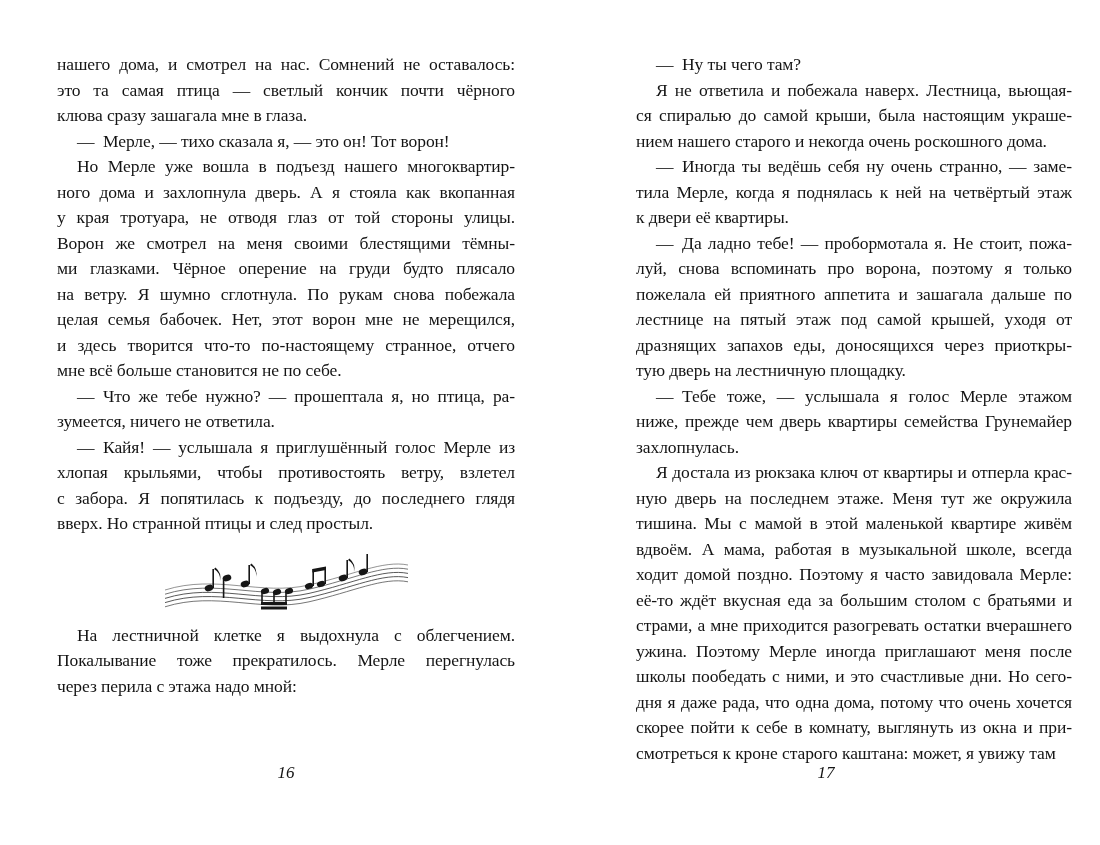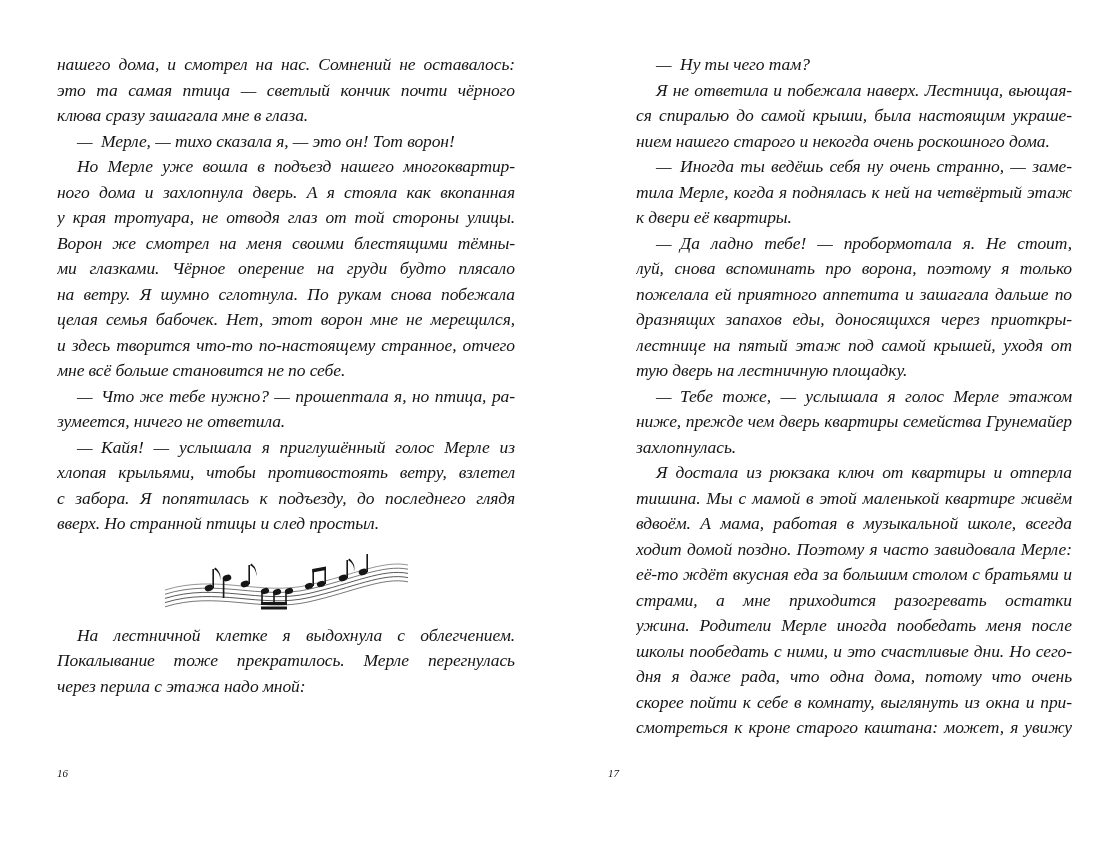--- a/index.html
+++ b/index.html
@@ -12,21 +12,21 @@
     font-family: "Liberation Serif", "DejaVu Serif", serif;
     color: #141414;
     overflow: hidden;
   }
   .page {
     position: absolute;
     top: 52px;
   }
   .page-left  { left: 57px;  width: 458px; }
   .page-right { left: 608px; width: 436px; margin-left: 28px; }
-  .para { margin: 0; padding: 0; font-style: italic; }
+  .para { margin: 0; padding: 0; }
   .line {
     font-size: 17.5px;
     line-height: 25.5px;
     height: 25.5px;
     overflow: hidden;
     letter-spacing: -0.1px;
     text-align: justify;
     text-align-last: left;
     text-justify: inter-word;
     white-space: normal;
@@ -37,22 +37,23 @@
     height: 64px;
     margin: 11px 0 11px 0;
     display: flex;
     align-items: center;
     justify-content: center;
   }
   .pagenum {
     position: absolute;
     top: 763px;
     font-style: italic;
-    font-size: 11px;
+    font-size: 17px;
     line-height: 20px;
+    text-align: center;
   }
   .pagenum-left  { left: 57px;  width: 458px; }
   .pagenum-right { left: 608px; width: 436px; }
 </style>
 </head>
 <body>
 
 <div>
 
   <div class="page page-left">
@@ -152,37 +153,38 @@
         </div>
         <div class="para">
           <div class="line jl ind">— Иногда ты ведёшь себя ну очень странно, — заме-</div>
           <div class="line jl">тила Мерле, когда я поднялась к ней на четвёртый этаж</div>
           <div class="line">к двери её квартиры.</div>
         </div>
         <div class="para">
           <div class="line jl ind">— Да ладно тебе! — пробормотала я. Не стоит, пожа-</div>
           <div class="line jl">луй, снова вспоминать про ворона, поэтому я только</div>
           <div class="line jl">пожелала ей приятного аппетита и зашагала дальше по</div>
+          <div class="line jl">лестнице на пятый этаж под самой крышей, уходя от</div>
           <div class="line jl">дразнящих запахов еды, доносящихся через приоткры-</div>
-          <div class="line jl">лестнице на пятый этаж под самой крышей, уходя от</div>
           <div class="line">тую дверь на лестничную площадку.</div>
         </div>
         <div class="para">
           <div class="line jl ind">— Тебе тоже, — услышала я голос Мерле этажом</div>
           <div class="line jl">ниже, прежде чем дверь квартиры семейства Грунемайер</div>
           <div class="line">захлопнулась.</div>
         </div>
         <div class="para">
           <div class="line jl ind">Я достала из рюкзака ключ от квартиры и отперла крас-</div>
+          <div class="line jl">ную дверь на последнем этаже. Меня тут же окружила</div>
           <div class="line jl">тишина. Мы с мамой в этой маленькой квартире живём</div>
           <div class="line jl">вдвоём. А мама, работая в музыкальной школе, всегда при-</div>
           <div class="line jl">ходит домой поздно. Поэтому я часто завидовала Мерле:</div>
           <div class="line jl">её-то ждёт вкусная еда за большим столом с братьями и сё-</div>
           <div class="line jl">страми, а мне приходится разогревать остатки вчерашнего</div>
-          <div class="line jl">ужина. Родители Мерле иногда пообедать меня после</div>
+          <div class="line jl">ужина. Поэтому Мерле иногда приглашают меня после</div>
           <div class="line jl">школы пообедать с ними, и это счастливые дни. Но сего-</div>
           <div class="line jl">дня я даже рада, что одна дома, потому что очень хочется</div>
           <div class="line jl">скорее пойти к себе в комнату, выглянуть из окна и при-</div>
           <div class="line">смотреться к кроне старого каштана: может, я увижу там</div>
         </div>
       </div>
   </div>
 
   <div class="pagenum pagenum-left">16</div>
 

